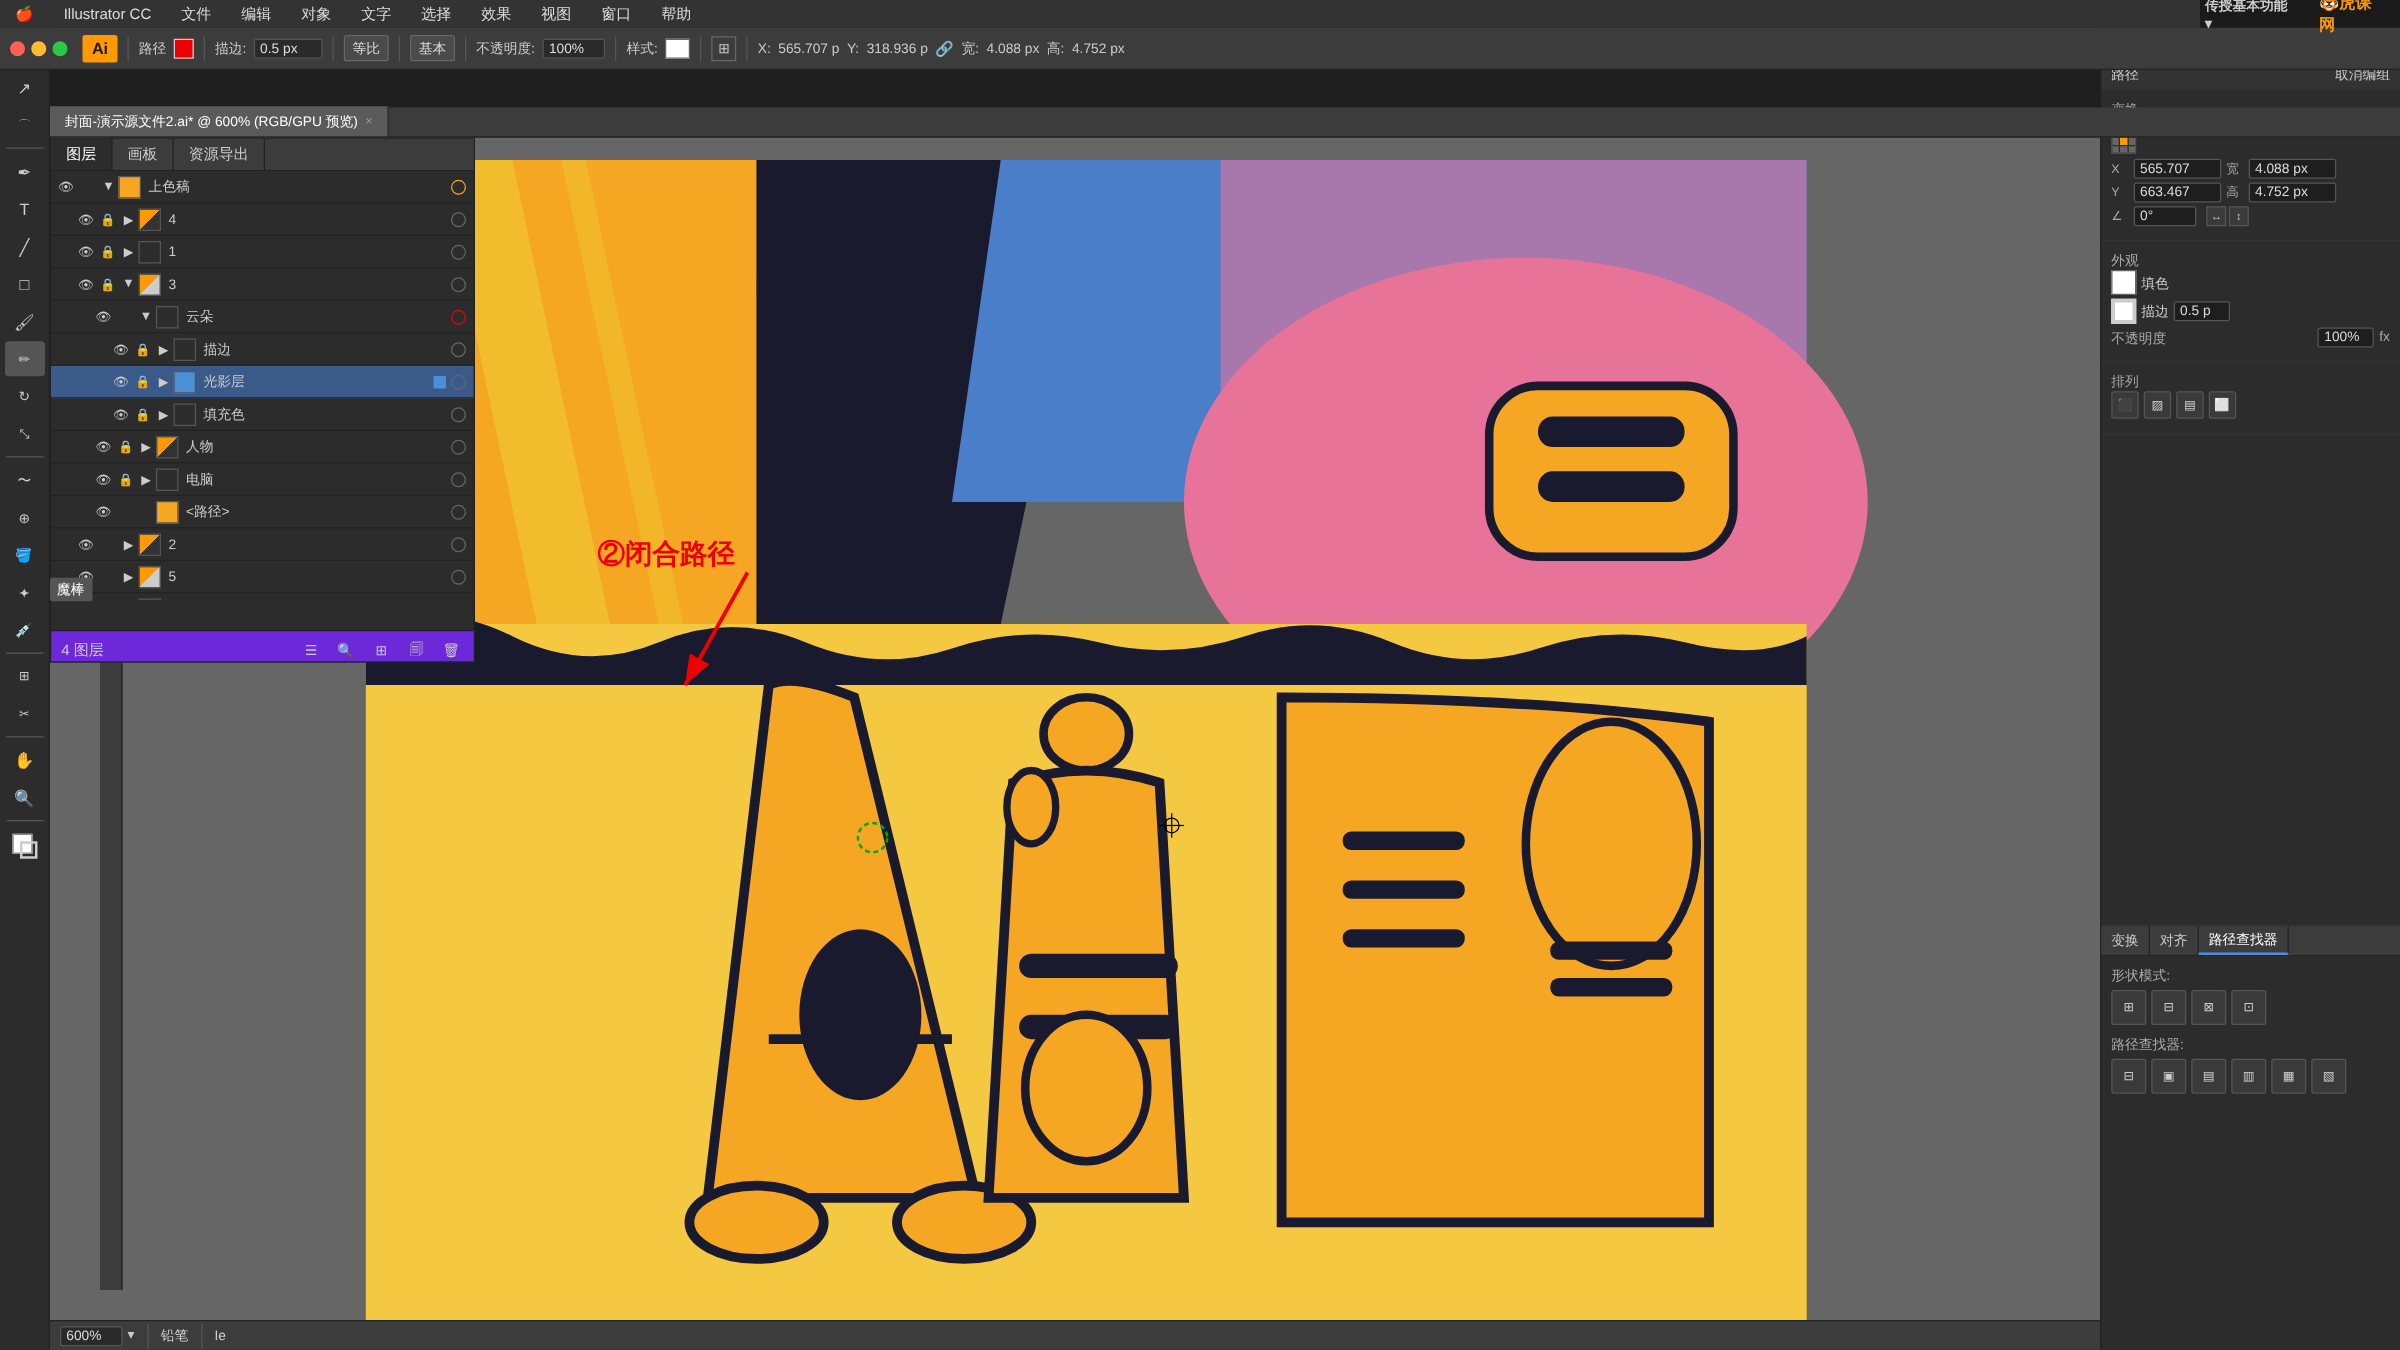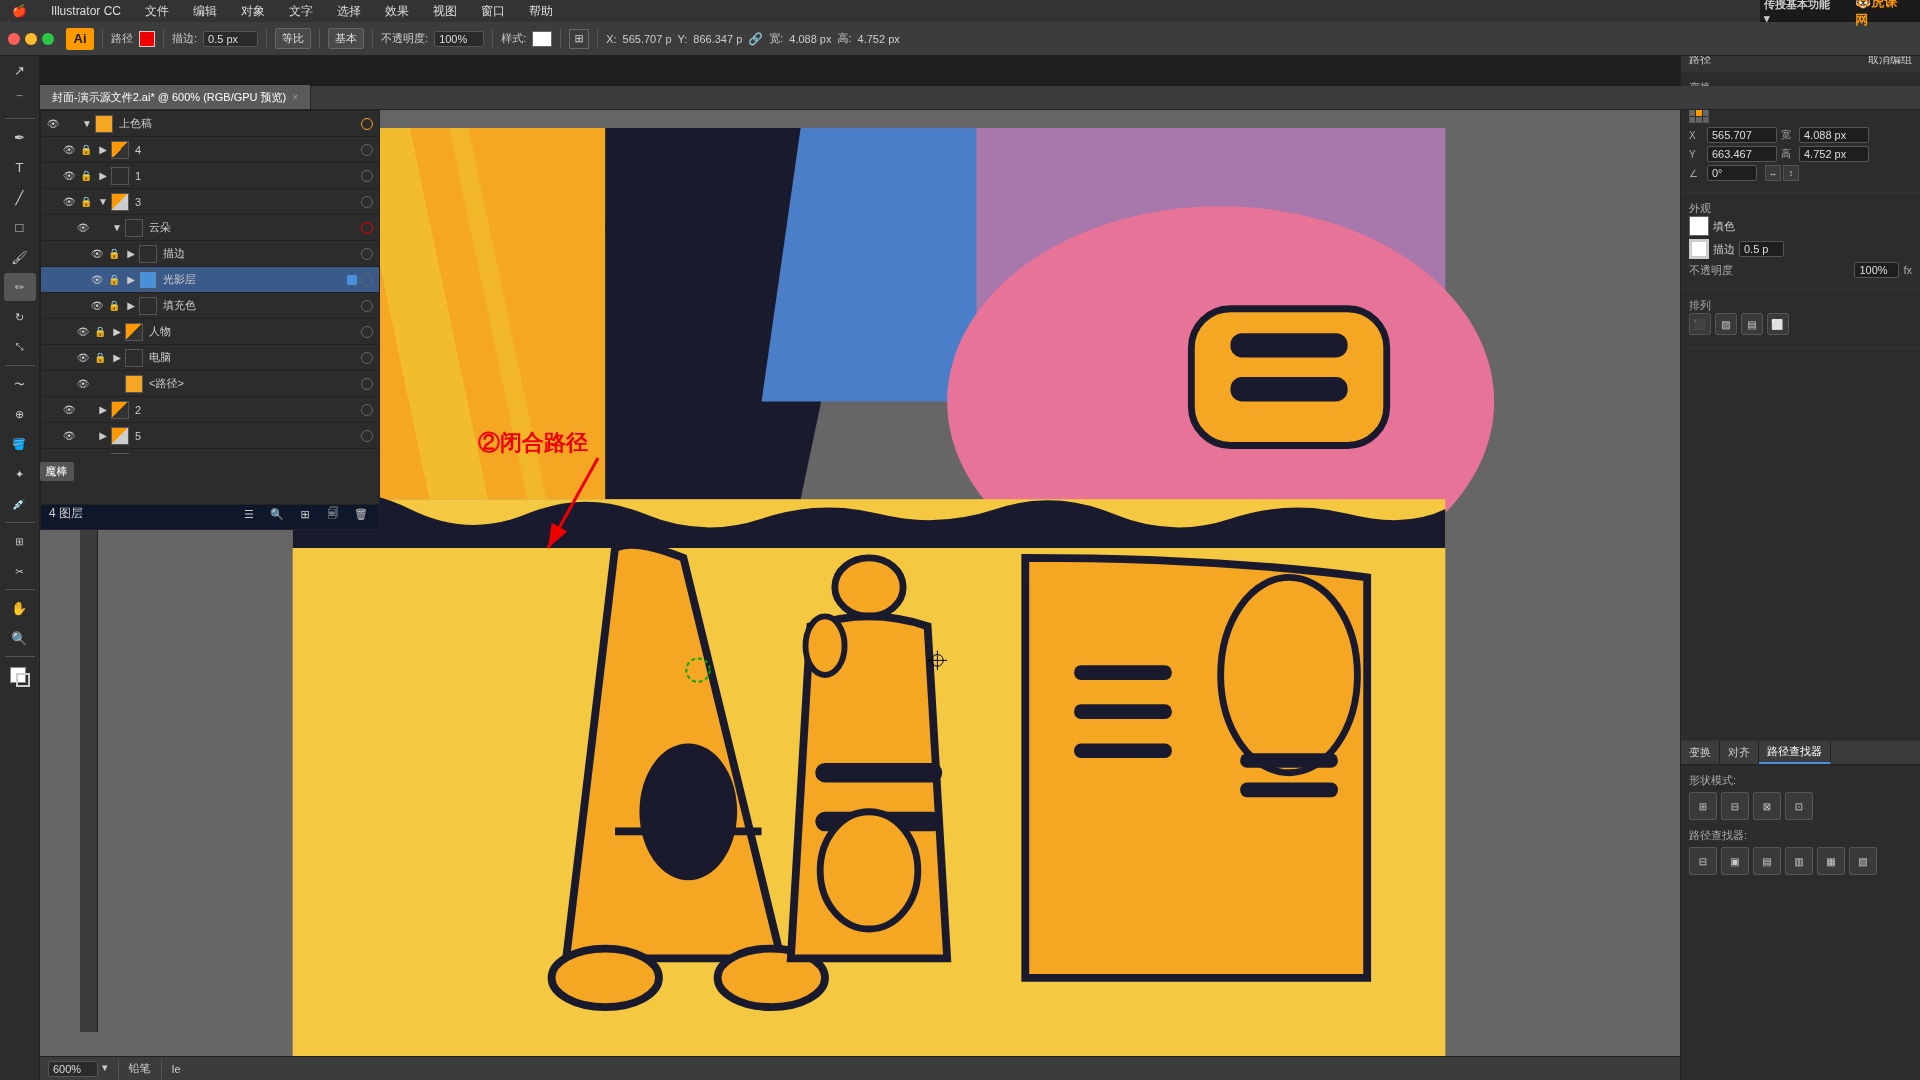--- a/index.html
+++ b/index.html
@@ -112,22 +112,22 @@
     .layer-item.selected { background: #3a5a8a; }
     .layer-vis { width: 16px; height: 16px; display: flex; align-items: center; justify-content: center; font-size: 10px; cursor: pointer; }
     .layer-lock { width: 16px; height: 16px; display: flex; align-items: center; justify-content: center; font-size: 10px; }
     .layer-expand { width: 12px; height: 16px; display: flex; align-items: center; justify-content: center; font-size: 10px; cursor: pointer; }
     .layer-thumb { width: 18px; height: 18px; border: 1px solid #555; display: flex; align-items: center; justify-content: center; font-size: 7px; overflow: hidden; }
     .layer-name { flex: 1; font-size: 11px; color: #ccc; padding-left: 4px; overflow: hidden; text-overflow: ellipsis; white-space: nowrap; }
     .layer-circle { width: 12px; height: 12px; border-radius: 50%; border: 1px solid #666; margin-right: 2px; }
     
     #layers-footer {
       position: absolute; bottom: 0; left: 0; right: 0; height: 25px;
-      background: #0f172a; border-top: 1px solid #222;
-      display: flex; align-items: flex-start; padding: 0 8px; gap: 8px;
+      background: #6d28d9; border-top: 1px solid #222;
+      display: flex; align-items: flex-end; padding: 0 8px; gap: 8px;
     }
     
     
     #right-panel {
       position: absolute; top: 22px; right: 0; width: 240px; bottom: 0;
       background: #2c2c2c; border-left: 1px solid #222; z-index: 96;
       display: flex; flex-direction: column;
     }
     #right-tabs {
       display: flex; height: 26px; background: #3c3c3c; border-bottom: 1px solid #222;
@@ -268,21 +268,21 @@
 
   <div class="toolbar-sep"></div>
 
   <div style="width:20px;height:20px;border:1px solid #666;display:flex;align-items:center;justify-content:center;font-size:11px;color:#ccc;">⊞</div>
 
   <div class="toolbar-sep"></div>
   <span class="toolbar-label">X:</span>
   <span class="toolbar-label">565.707 p</span>
 
   <span class="toolbar-label">Y:</span>
-  <span class="toolbar-label">866.347 p</span>
+  <span class="toolbar-label">318.936 p</span>
 
   <div style="display:flex;align-items:center;">
     <span style="font-size:12px;color:#888;">🔗</span>
   </div>
 
   <span class="toolbar-label">宽:</span>
   <span class="toolbar-label">4.088 px</span>
 
   <span class="toolbar-label">高:</span>
   <span class="toolbar-label">4.752 px</span>
@@ -487,20 +487,25 @@
         <marker id="ah3" markerWidth="8" markerHeight="6" refX="8" refY="3" orient="auto">
           <polygon points="0 0, 8 3, 0 6" fill="#e00"></polygon>
         </marker>
       </defs>
       <line x1="70" y1="25" x2="10" y2="25" stroke="#e00" stroke-width="3" marker-end="url(#ah3)"></line>
     </svg>
   </div>
 </div>
 
 <div id="layers-panel">
+  <div id="layers-tabs">
+    <div class="layers-tab active">图层</div>
+    <div class="layers-tab">画板</div>
+    <div class="layers-tab">资源导出</div>
+  </div>
 
   <div id="layers-list">
 
     <div class="layer-item">
       <span class="layer-vis">👁</span>
       <span class="layer-lock"></span>
       <span class="layer-expand">▼</span>
       <div class="layer-thumb" style="background:#f5a623;"></div>
       <span class="layer-name">上色稿</span>
       <div class="layer-circle" style="border-color:#f5a623;"></div>

